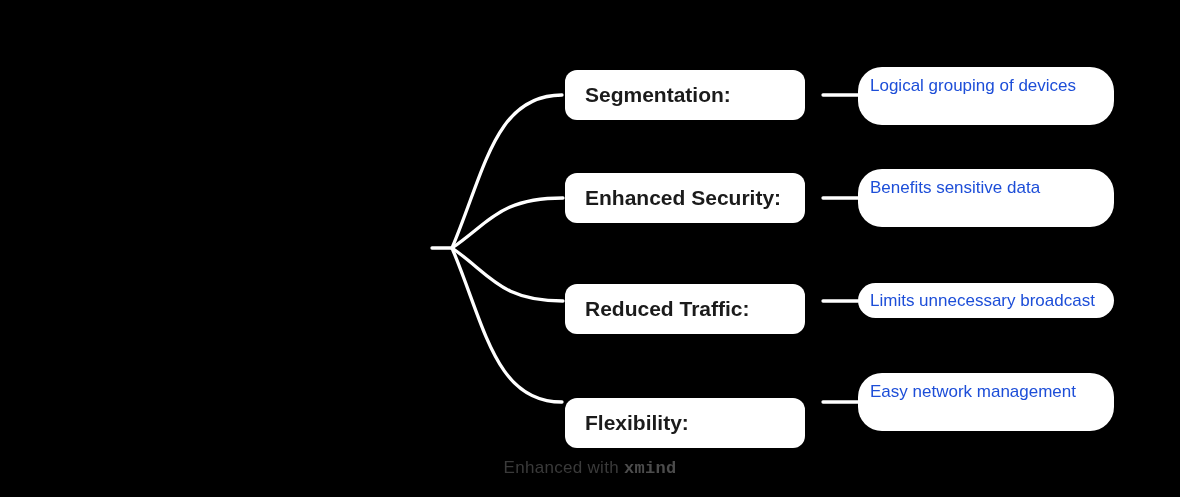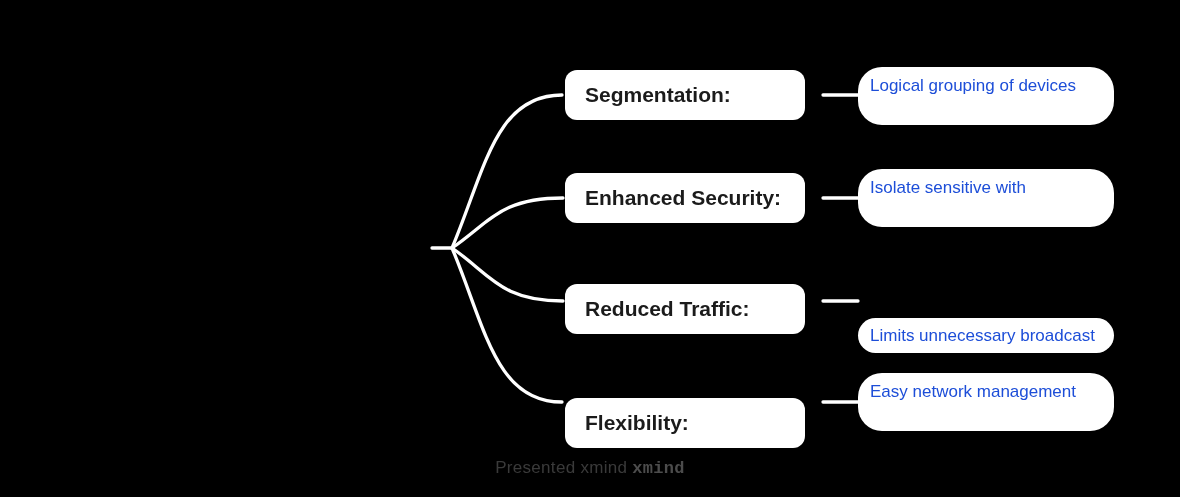--- a/index.html
+++ b/index.html
@@ -73,21 +73,20 @@
   }
   .sub-tall {
     height: 58px;
     align-items: flex-start;
   }
   .sub-short {
     height: 35px;
     align-items: center;
     padding-top: 0;
     padding-bottom: 0;
-    margin-top: 35px;
   }
   .sub-1 { top: 67px; }
   .sub-2 { top: 169px; }
   .sub-3 { top: 283px; }
   .sub-4 { top: 373px; }
   .watermark {
     position: absolute;
     left: 0;
     right: 0;
     top: 458px;
@@ -131,26 +130,26 @@
     <span>Reduced Traffic:</span>
   </div>
   <div class="node branch-node branch-4">
     <span>Flexibility:</span>
   </div>
 
   <div class="node sub-node sub-tall sub-1">
     <span>Logical grouping of devices</span>
   </div>
   <div class="node sub-node sub-tall sub-2">
-    <span>Isolate sensitive with</span>
+    <span>Benefits sensitive data</span>
   </div>
   <div class="node sub-node sub-short sub-3">
     <span>Limits unnecessary broadcast</span>
   </div>
   <div class="node sub-node sub-tall sub-4">
     <span>Easy network management</span>
   </div>
 
   <div class="watermark">
-    <span>Presented xmind</span><span class="brand">xmind</span>
+    <span>Enhanced with</span><span class="brand">xmind</span>
   </div>
 
 </div>
 
 </body></html>

